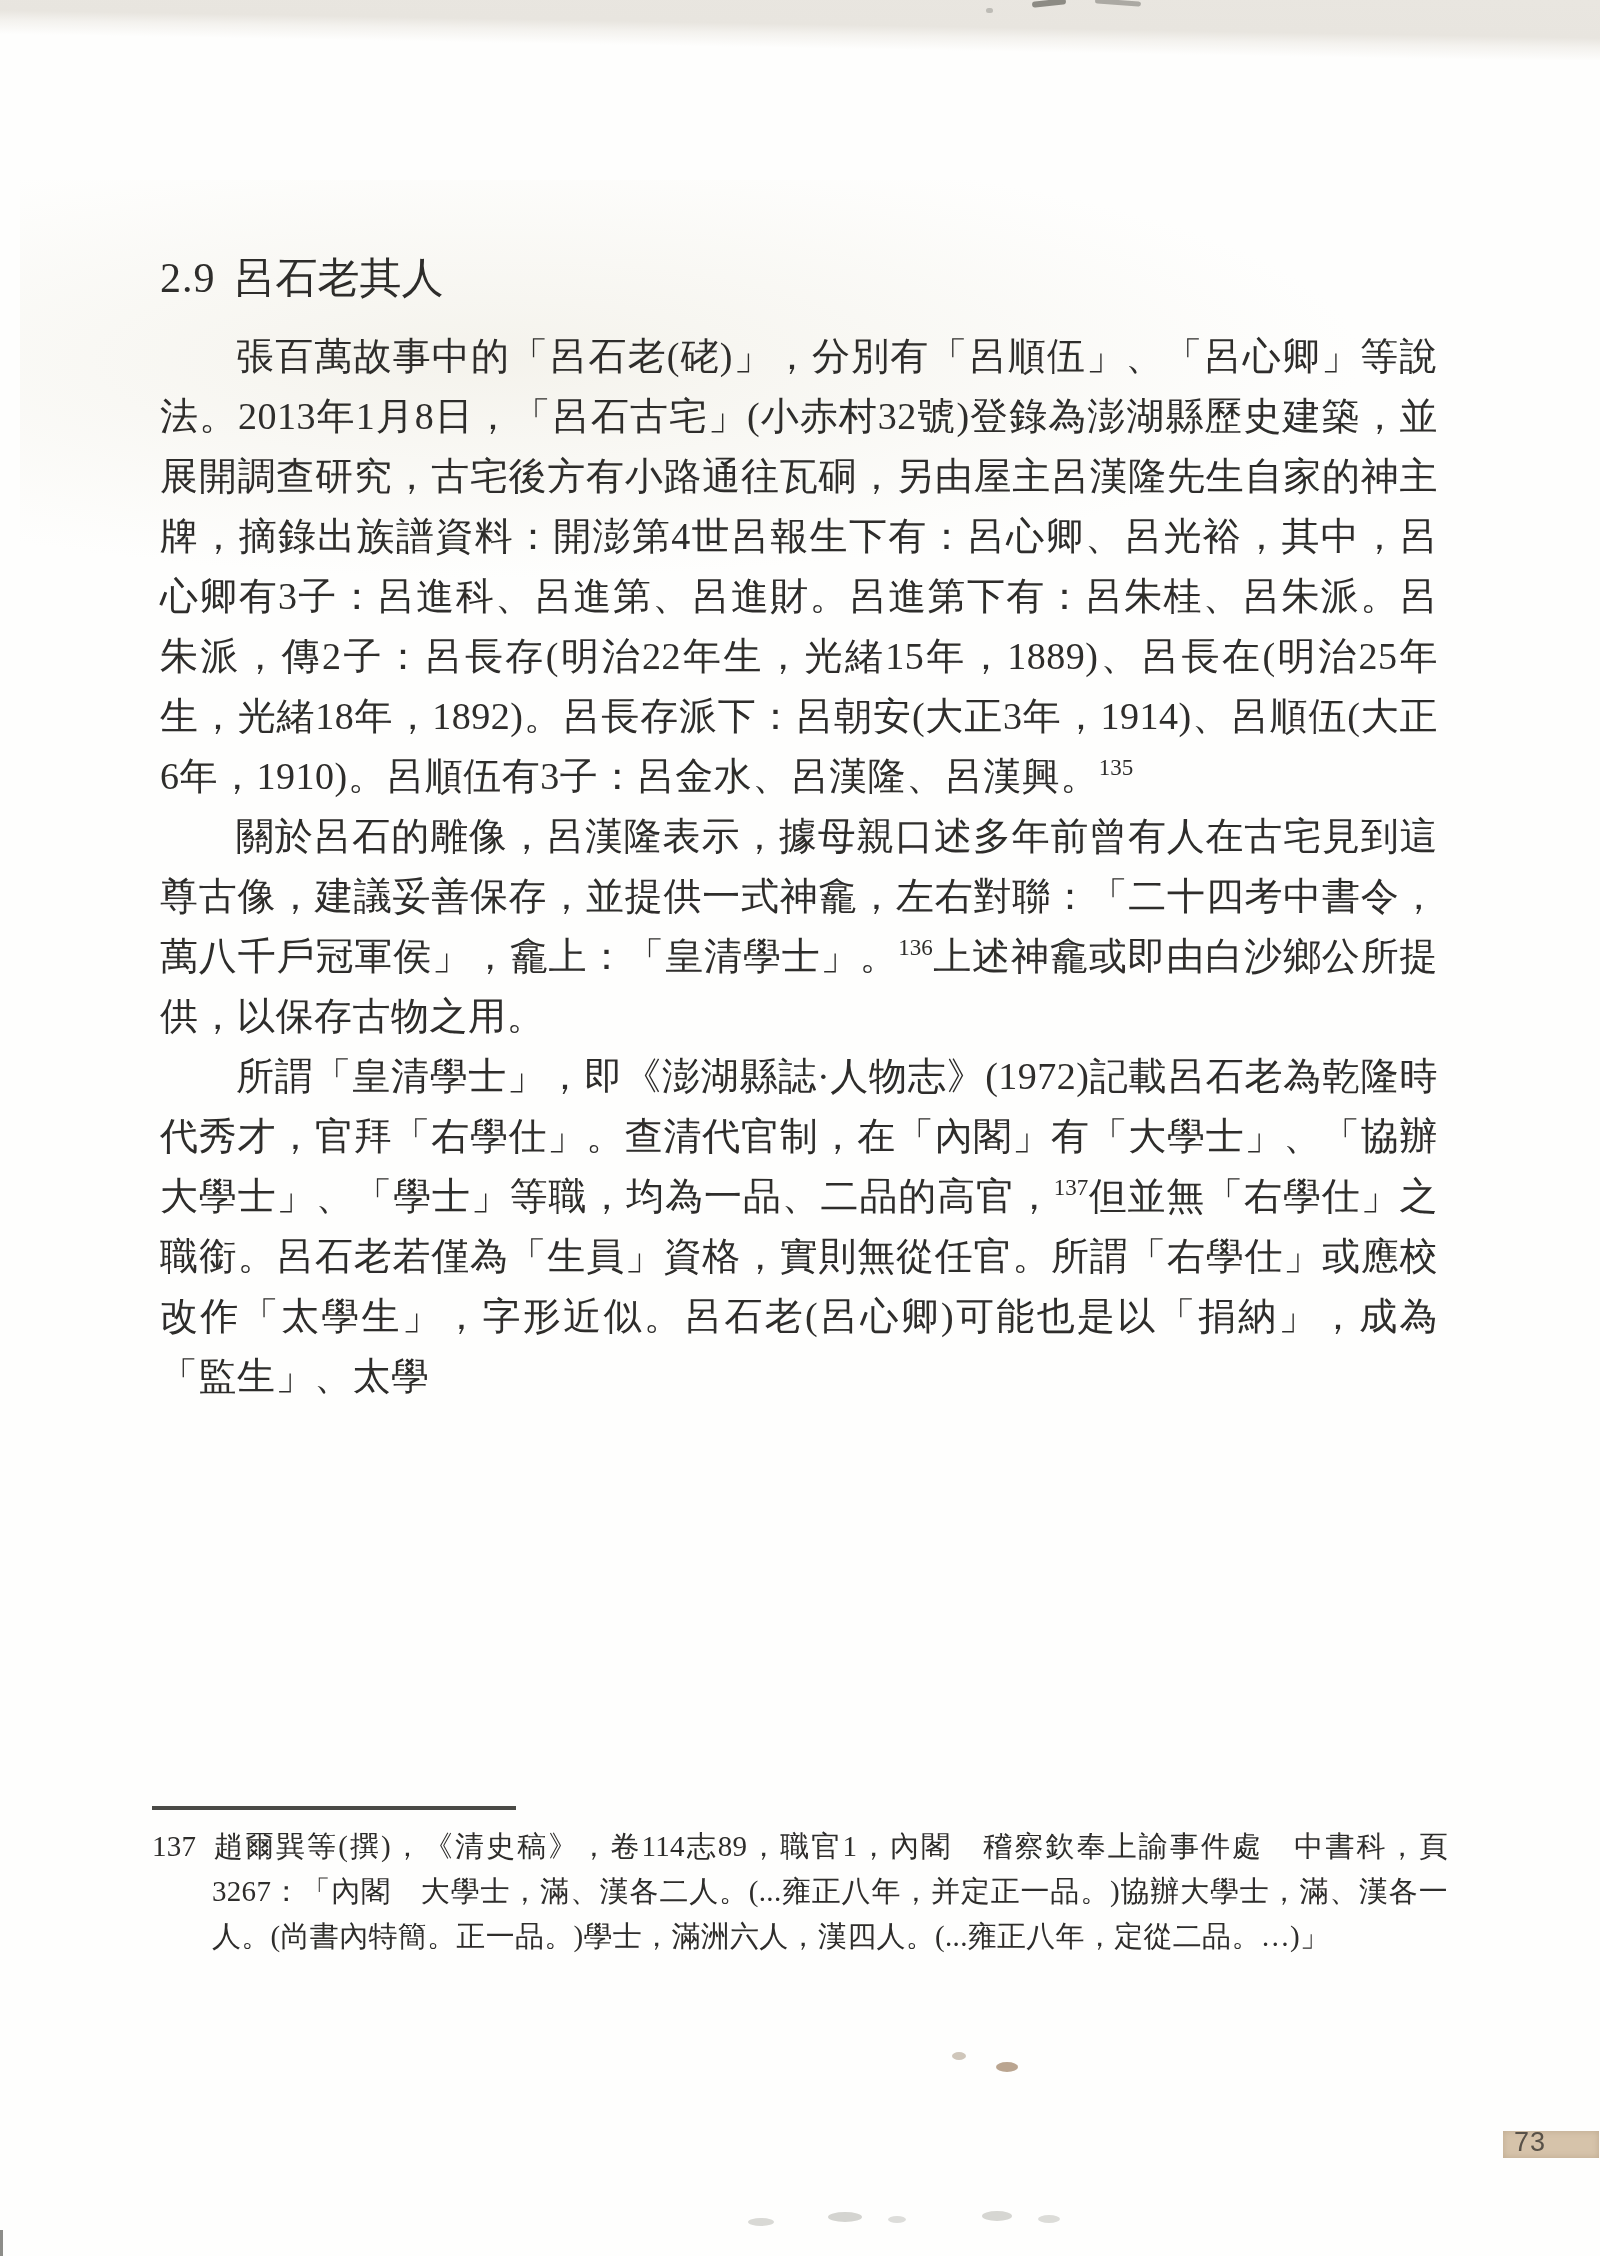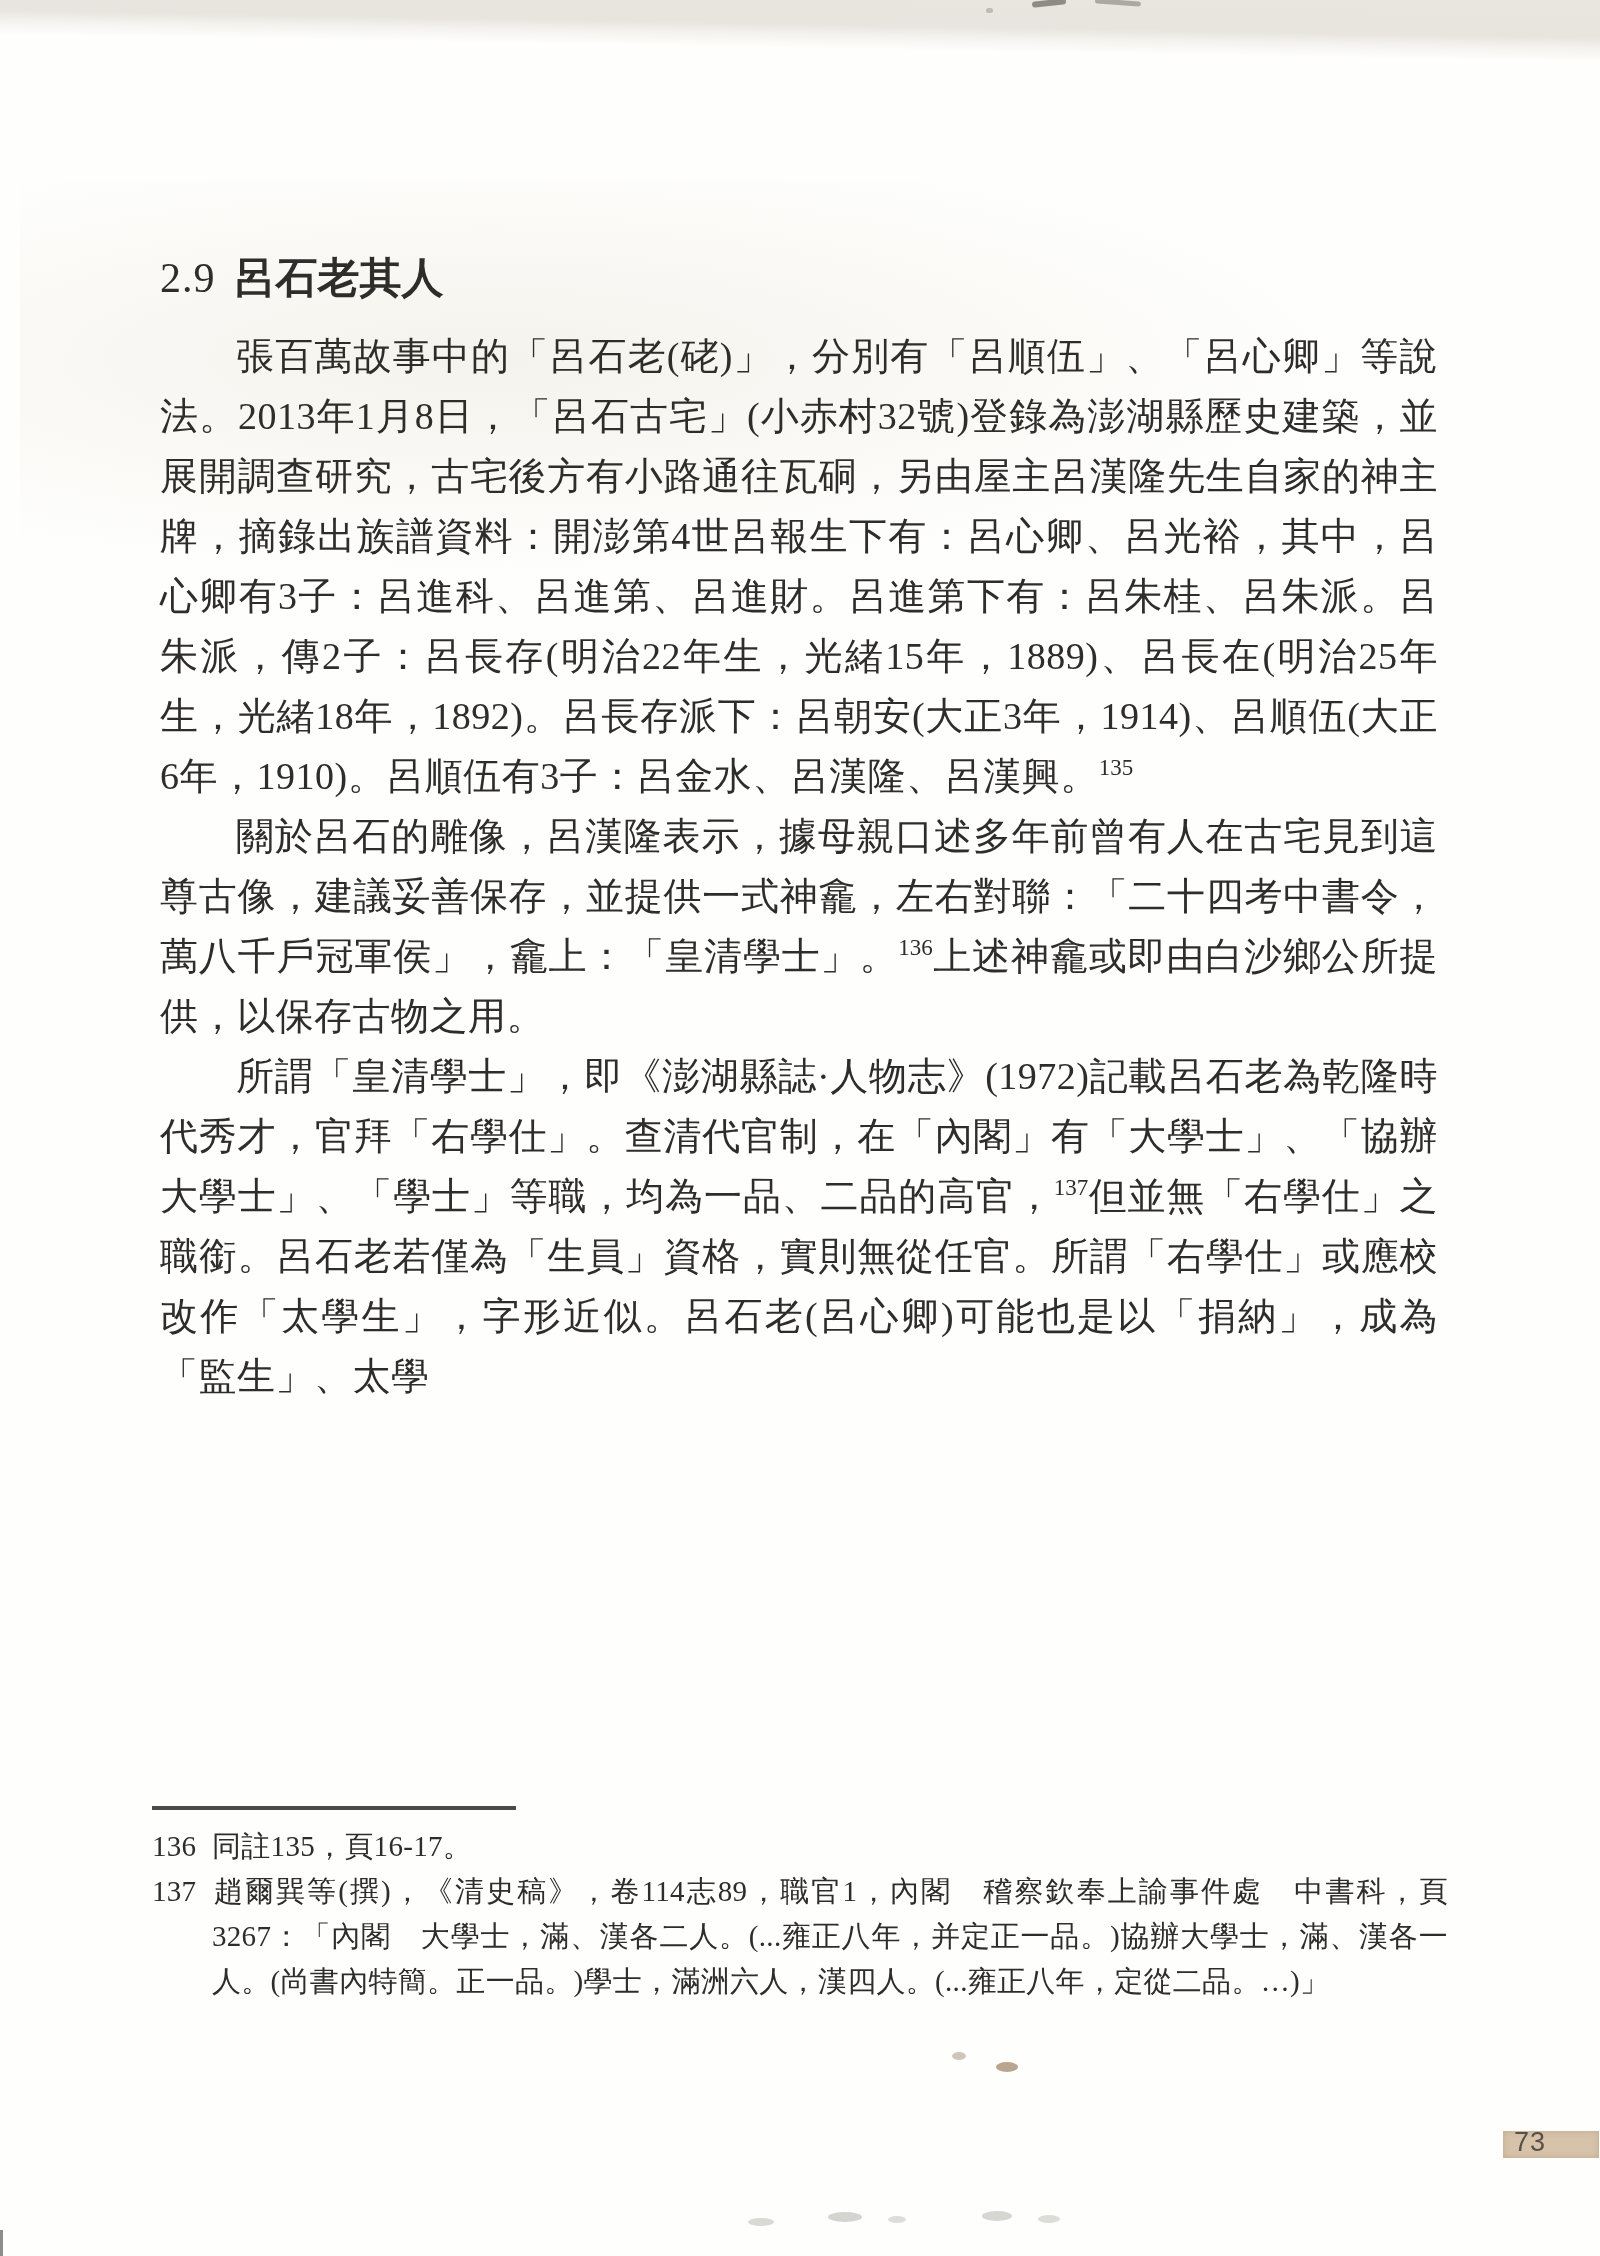--- a/index.html
+++ b/index.html
@@ -54,21 +54,21 @@
     font-size: 42px;
     line-height: 52px;
     white-space: nowrap;
   }
   .section-number {
     font-weight: 400;
     letter-spacing: 1px;
     margin-right: 18px;
   }
   .section-title {
-    font-weight: 700;
+    font-weight: 400;
   }
   .para {
     margin: 0;
     font-size: 38px;
     line-height: 60px;
     text-align: justify;
     text-indent: 2em;
     letter-spacing: 0.5px;
   }
   sup.fnref {
@@ -161,21 +161,20 @@
     <div>
         <p class="para"><span>張百萬故事中的「呂石老(硓)」，分別有「呂順伍」、「呂心卿」等說法。2013年1月8日，「呂石古宅」(小赤村32號)登錄為澎湖縣歷史建築，並展開調查研究，古宅後方有小路通往瓦硐，另由屋主呂漢隆先生自家的神主牌，摘錄出族譜資料：開澎第4世呂報生下有：呂心卿、呂光裕，其中，呂心卿有3子：呂進科、呂進第、呂進財。呂進第下有：呂朱桂、呂朱派。呂朱派，傳2子：呂長存(明治22年生，光緒15年，1889)、呂長在(明治25年生，光緒18年，1892)。呂長存派下：呂朝安(大正3年，1914)、呂順伍(大正6年，1910)。呂順伍有3子：呂金水、呂漢隆、呂漢興。</span><sup class="fnref">135</sup></p>
         <p class="para"><span>關於呂石的雕像，呂漢隆表示，據母親口述多年前曾有人在古宅見到這尊古像，建議妥善保存，並提供一式神龕，左右對聯：「二十四考中書令，萬八千戶冠軍侯」，龕上：「皇清學士」。</span><sup class="fnref">136</sup><span>上述神龕或即由白沙鄉公所提供，以保存古物之用。</span></p>
         <p class="para"><span>所謂「皇清學士」，即《澎湖縣誌·人物志》(1972)記載呂石老為乾隆時代秀才，官拜「右學仕」。查清代官制，在「內閣」有「大學士」、「協辦大學士」、「學士」等職，均為一品、二品的高官，</span><sup class="fnref">137</sup><span>但並無「右學仕」之職銜。呂石老若僅為「生員」資格，實則無從任官。所謂「右學仕」或應校改作「太學生」，字形近似。呂石老(呂心卿)可能也是以「捐納」，成為「監生」、太學</span></p>
       </div>
   </div>
 
   <div class="footnote-separator"></div>
 
   <div class="footnotes">
-      <div class="footnote"><span class="fn-num">136</span><span>同註135，頁16-17。</span></div>
       <div class="footnote"><span class="fn-num">137</span><span>趙爾巽等(撰)，《清史稿》，卷114志89，職官1，內閣　稽察欽奉上諭事件處　中書科，頁3267：「內閣　大學士，滿、漢各二人。(...雍正八年，并定正一品。)協辦大學士，滿、漢各一人。(尚書內特簡。正一品。)學士，滿洲六人，漢四人。(...雍正八年，定從二品。…)」</span></div>
     </div>
 
   <div class="page-tab">
     <span class="page-num">73</span>
   </div>
 
   <div class="bottom-mark bm1"></div>
   <div class="bottom-mark bm2"></div>
   <div class="bottom-mark bm3"></div>

